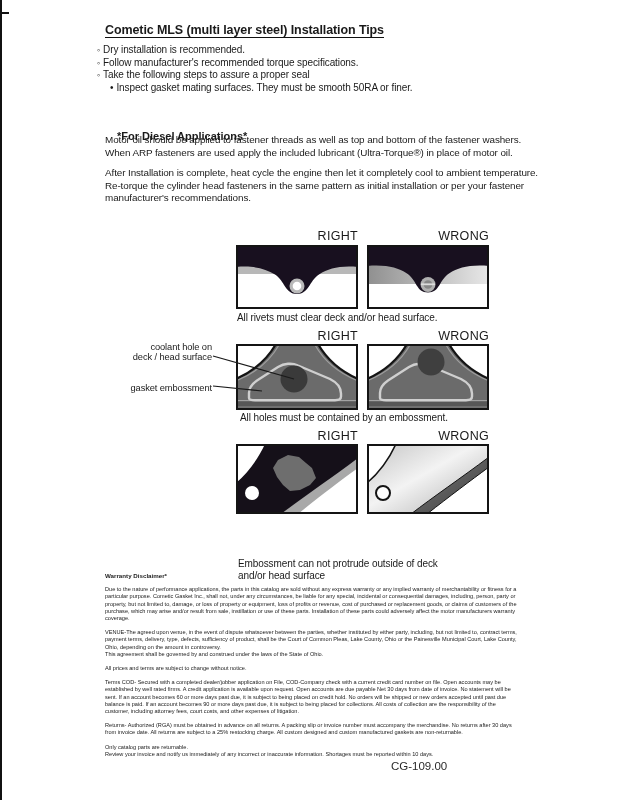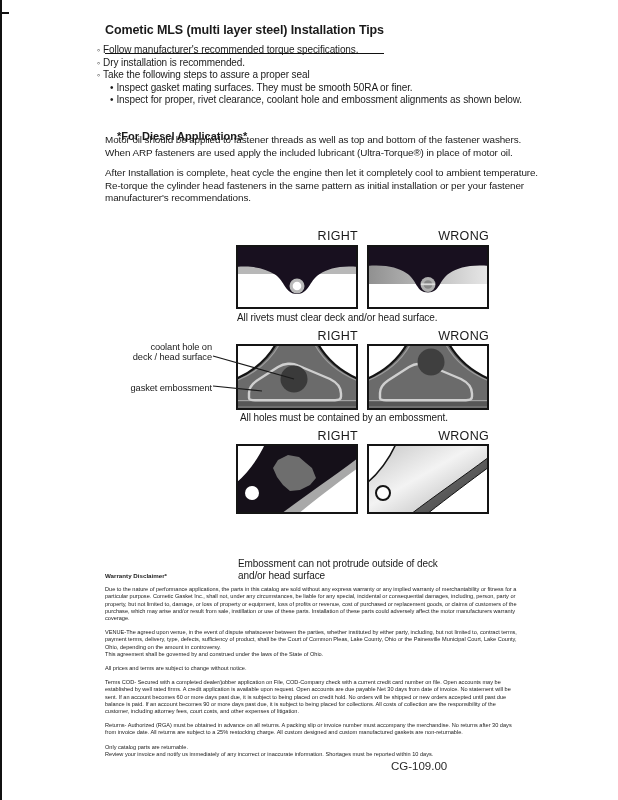--- a/index.html
+++ b/index.html
@@ -11,21 +11,21 @@
     color:#1a1a1a;
     overflow:hidden;
   }
   
   .edge-line{position:absolute;left:0;top:0;width:2px;height:800px;background:#111;}
   .edge-tick{position:absolute;left:0;top:12px;width:9px;height:2px;background:#111;}
 
   .title{
     position:absolute;left:105px;top:23px;margin:0;
     font-size:12.5px;font-weight:bold;letter-spacing:-0.1px;
-    border-bottom:1.5px solid #111;padding-bottom:16px;
+    border-bottom:1.5px solid #111;padding-bottom:0;
     display:inline-block;white-space:nowrap;
   }
   .tips{position:absolute;left:97px;top:44px;width:480px;font-size:10px;line-height:12.6px;}
   .tip{white-space:nowrap;letter-spacing:-0.1px;}
   .tip.lvl1::before{content:"\25E6";margin-right:3px;font-size:9px;}
   .tip.lvl2{margin-left:13px;}
   .tip.lvl2::before{content:"\2022";margin-right:3px;}
 
   .diesel-heading{position:absolute;left:105px;top:118px;margin:12px;font-size:11px;font-weight:bold;}
   .para{position:absolute;left:105px;width:436px;margin:0;font-size:9.9px;line-height:12.6px;letter-spacing:-0.1px;}
@@ -51,25 +51,24 @@
 <body>
 
 <div class="page">
 
   <div class="edge-line"></div>
   <div class="edge-tick"></div>
 
   <h1 class="title">Cometic MLS (multi layer steel) Installation Tips</h1>
 
   <div class="tips">
+    <div class="tip lvl1">Dry installation is recommended.</div>
     <div class="tip lvl1">Follow manufacturer's recommended torque specifications.</div>
-    <div class="tip lvl1">Dry installation is recommended.</div>
     <div class="tip lvl1">Take the following steps to assure a proper seal</div>
     <div class="tip lvl2">Inspect gasket mating surfaces.  They must be smooth 50RA or finer.</div>
-    <div class="tip lvl2">Inspect for proper, rivet clearance, coolant hole and embossment alignments as shown below.</div>
   </div>
 
   <h2 class="diesel-heading">*For Diesel Applications*</h2>
   <p class="para p1">Motor oil should be applied to fastener threads as well as top and bottom of the fastener washers. When ARP fasteners are used apply the included lubricant (Ultra-Torque®) in place of motor oil.</p>
   <p class="para p2">After Installation is complete, heat cycle the engine then let it completely cool to ambient temperature. Re-torque the cylinder head fasteners in the same pattern as initial installation or per your fastener manufacturer's recommendations.</p>
 
   <span class="rw-header" style="left:236px;top:229px;">RIGHT</span>
   <span class="rw-header" style="left:367px;top:229px;">WRONG</span>
 
   <svg class="diag" style="left:236px;top:245px;" width="122" height="64" viewBox="0 0 122 64">

